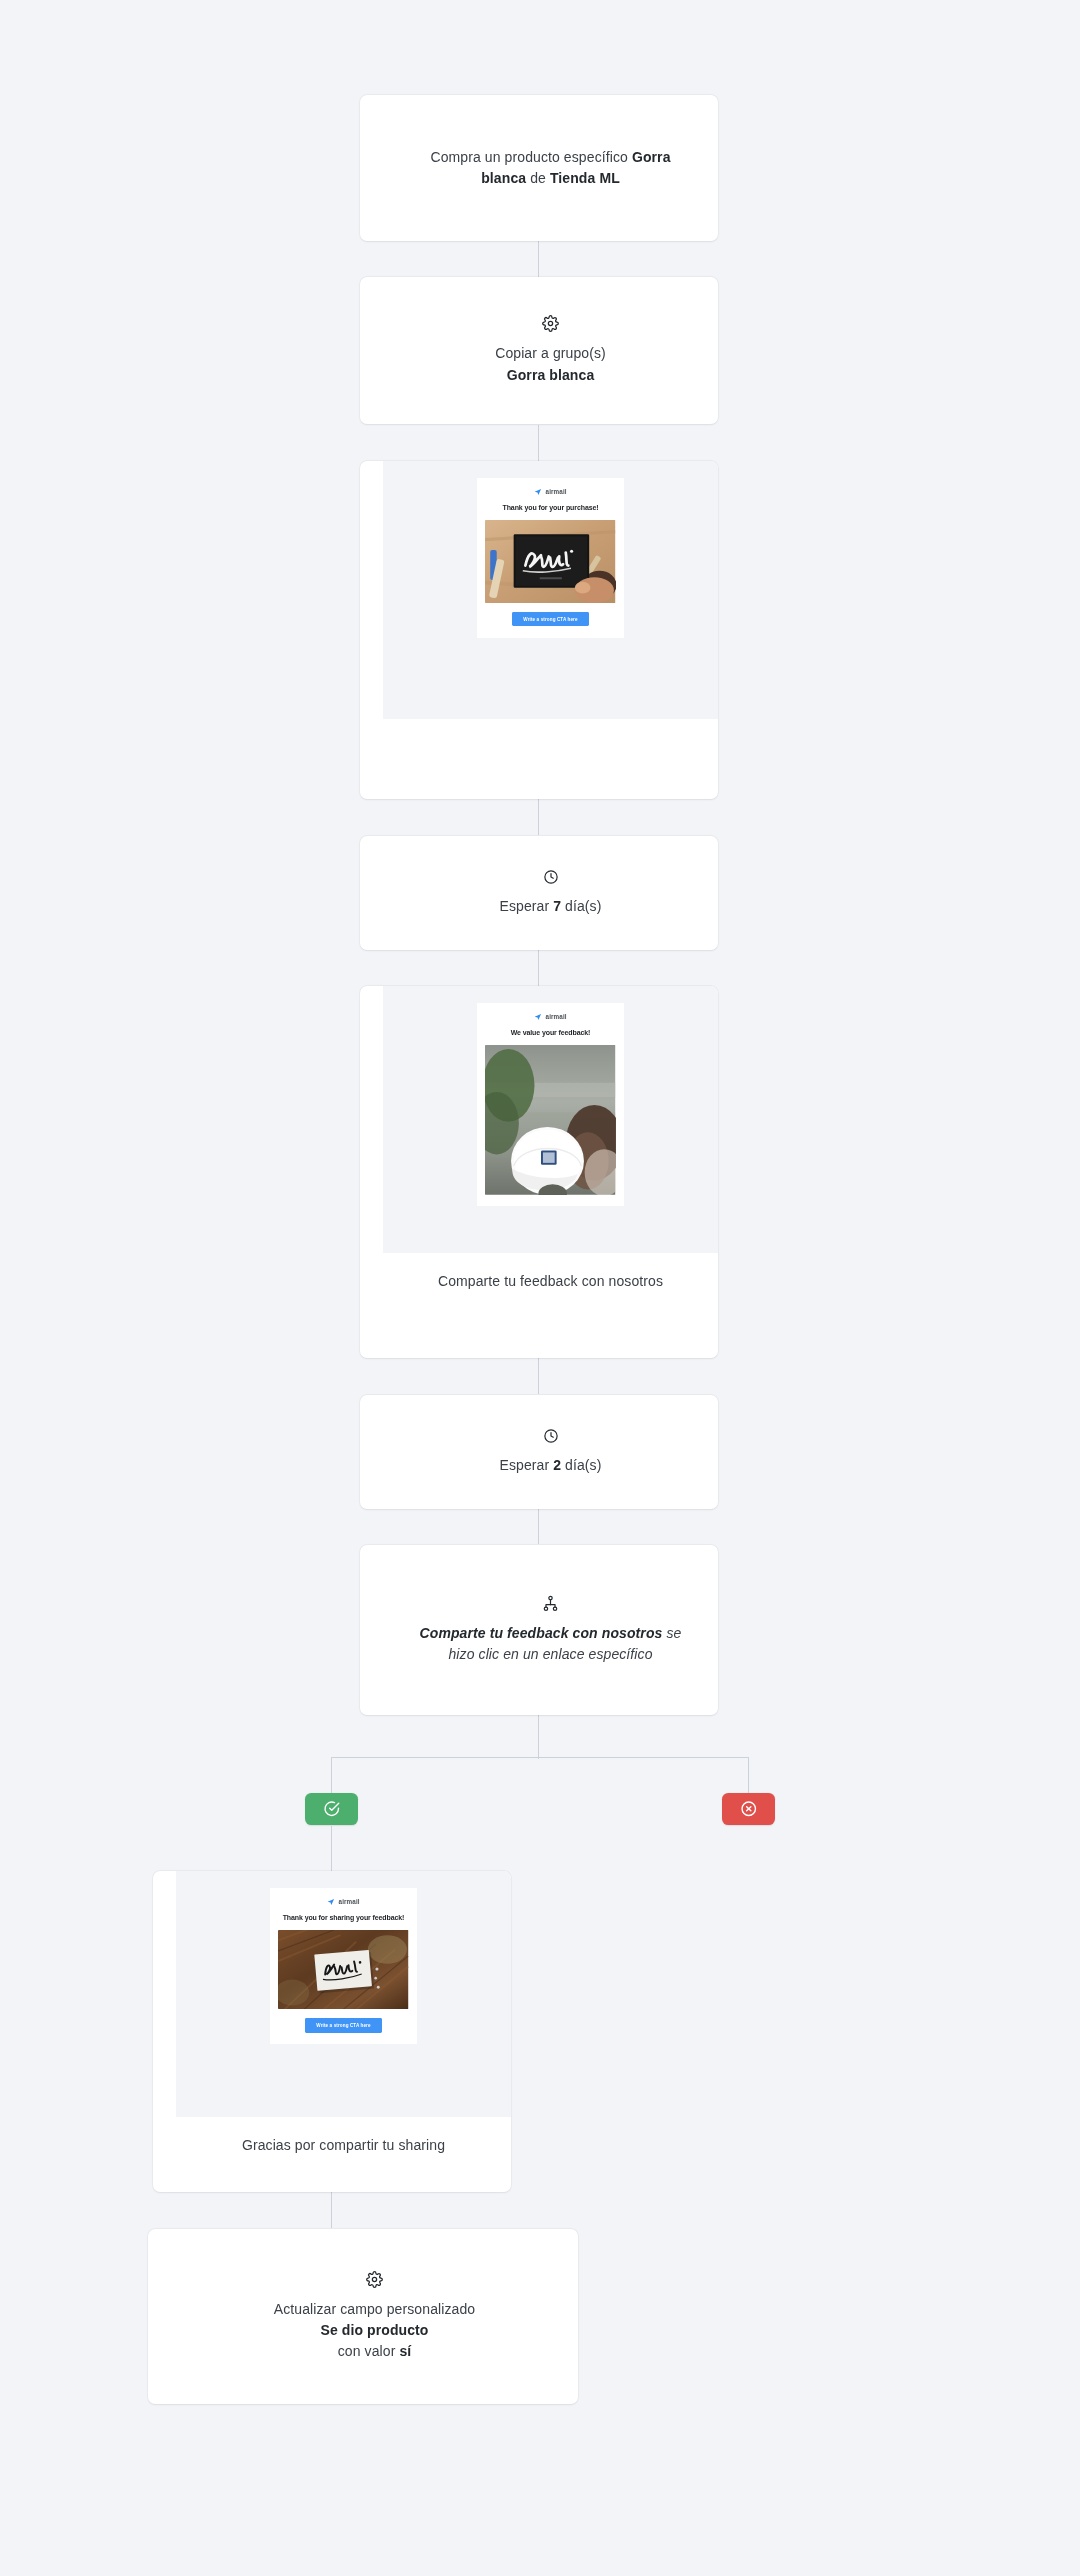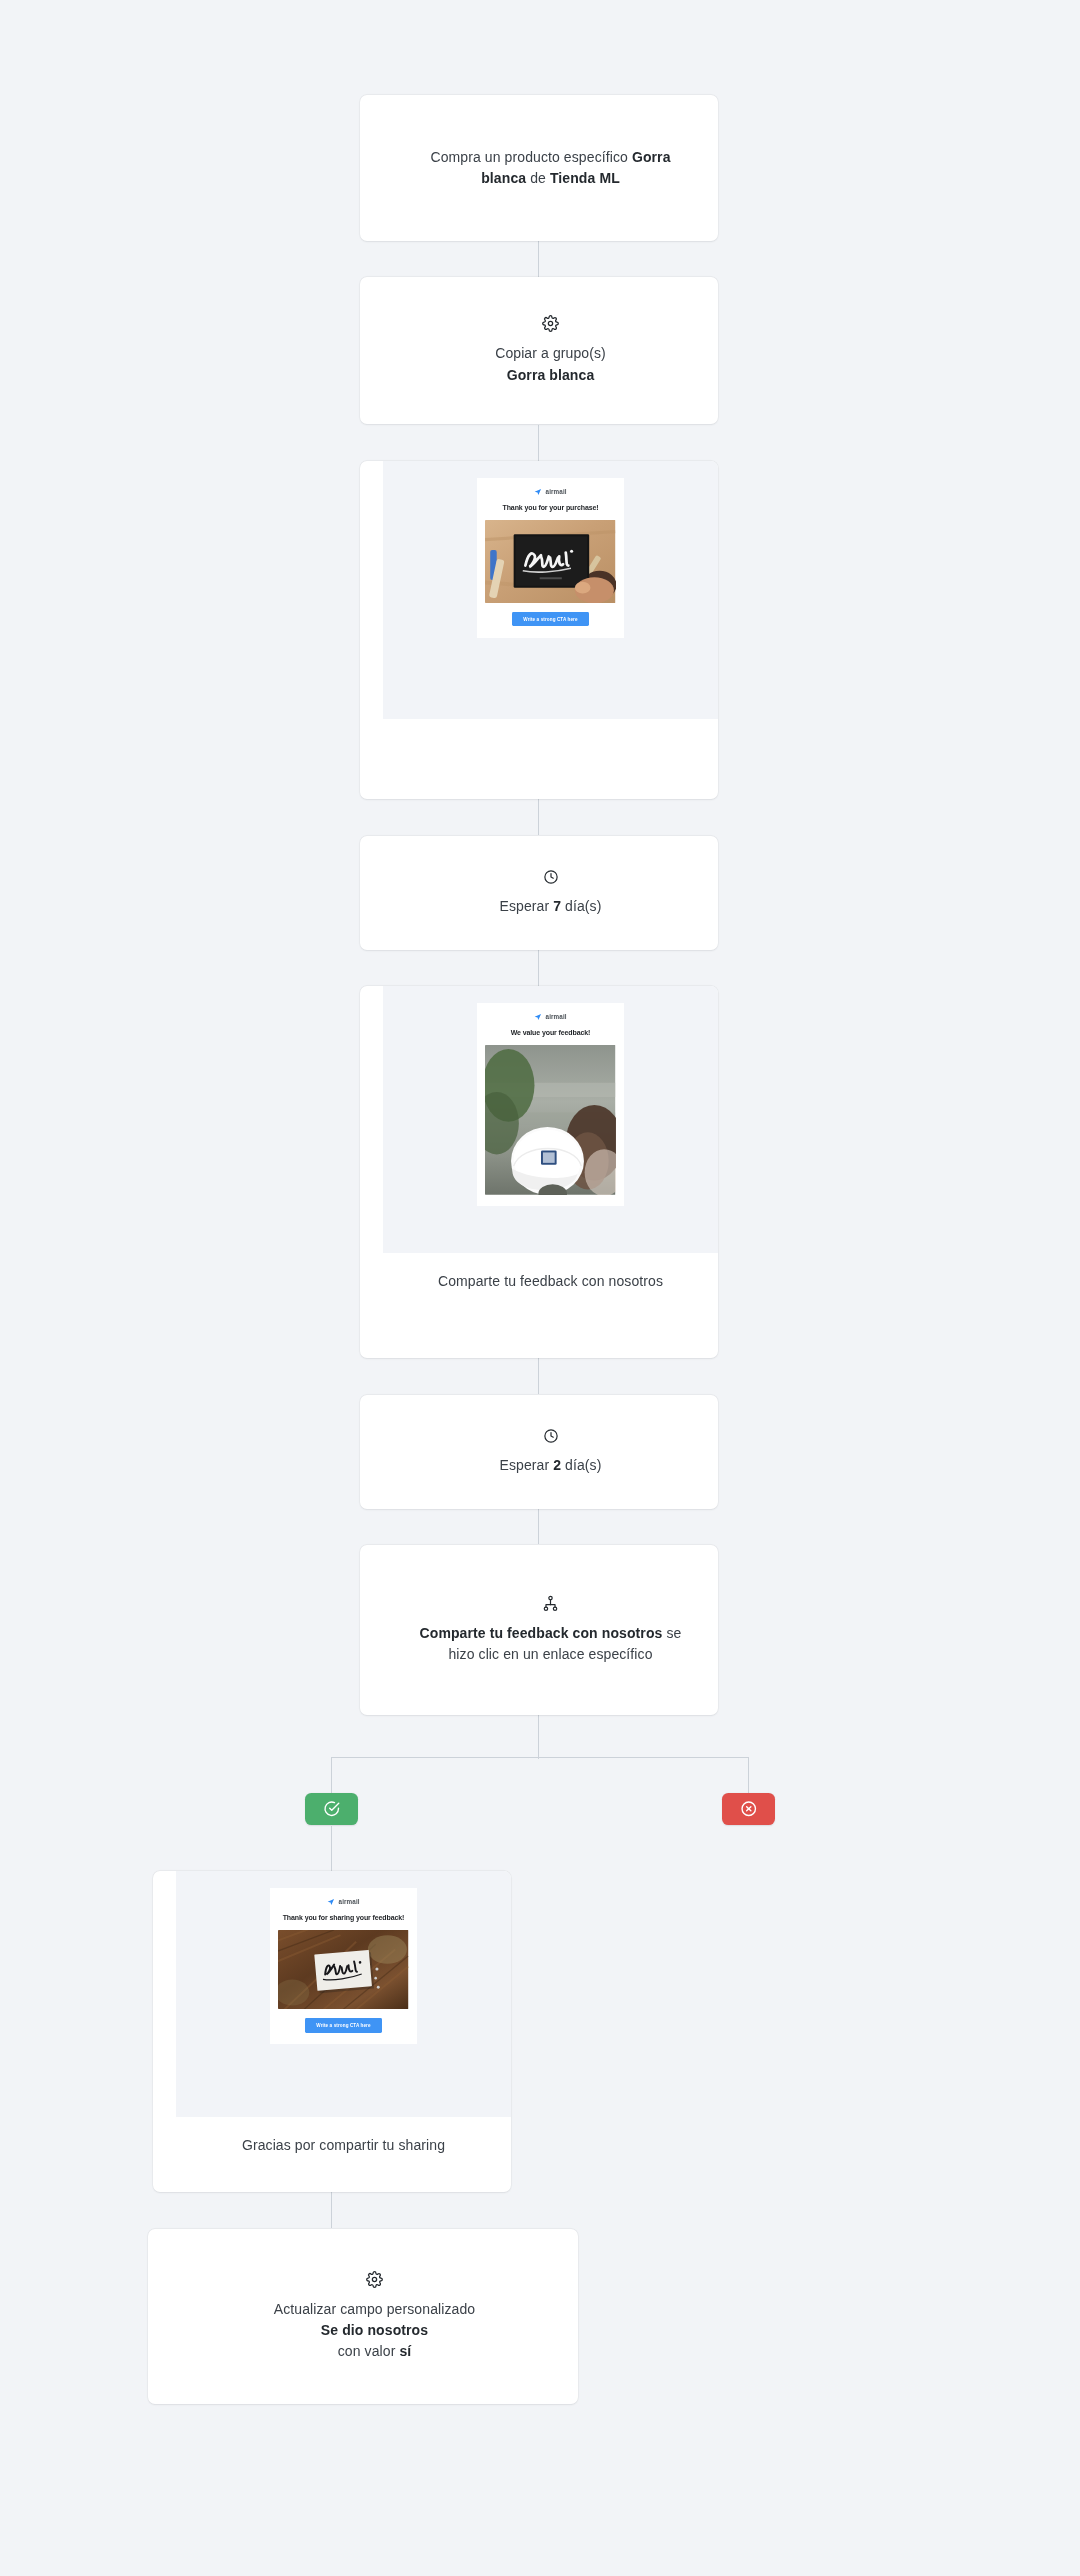--- a/index.html
+++ b/index.html
@@ -302,21 +302,21 @@
           <circle cx="12" cy="12" r="9.2"></circle>
             <polyline points="12 6.8 12 12 15.4 13.8"></polyline>
         </svg>
       </span>
       <div class="node-text">
         <span>Esperar </span><b>2</b><span> día(s)</span>
       </div>
     </div>
   </div>
 
-  <div class="node" style="left:360px; top:1545px; width:358px; height:170px;">
+  <div class="node" style="left:360px; top:1545px; width:358px; height:170px;font-style:italic;">
     <div class="node-body">
       <span class="node-icon">
         <svg width="17" height="17" viewBox="0 0 24 24" fill="none" stroke="#24292e" stroke-width="1.7" stroke-linecap="round" stroke-linejoin="round">
           <circle cx="12" cy="4.4" r="2.4"></circle>
           <circle cx="5.6" cy="19.4" r="2.4"></circle>
           <circle cx="18.4" cy="19.4" r="2.4"></circle>
           <path d="M12 6.8v3.1"></path>
           <path d="M5.6 17V13.6h12.8V17"></path>
           <path d="M12 9.9v3.7"></path>
         </svg>
@@ -413,19 +413,19 @@
 
   <div class="node" style="left:148px; top:2229px; width:430px; height:175px;">
     <div class="node-body">
       <span class="node-icon">
         <svg width="17" height="17" viewBox="0 0 24 24" fill="none" stroke="#24292e" stroke-width="1.8" stroke-linecap="round" stroke-linejoin="round">
           <circle cx="12" cy="12" r="3"></circle>
           <path d="M19.4 15a1.65 1.65 0 0 0 .33 1.82l.06.06a2 2 0 1 1-2.83 2.83l-.06-.06a1.65 1.65 0 0 0-1.82-.33 1.65 1.65 0 0 0-1 1.51V21a2 2 0 1 1-4 0v-.09A1.65 1.65 0 0 0 9 19.4a1.65 1.65 0 0 0-1.82.33l-.06.06a2 2 0 1 1-2.83-2.83l.06-.06a1.65 1.65 0 0 0 .33-1.82 1.65 1.65 0 0 0-1.51-1H3a2 2 0 1 1 0-4h.09A1.65 1.65 0 0 0 4.6 9a1.65 1.65 0 0 0-.33-1.82l-.06-.06a2 2 0 1 1 2.83-2.83l.06.06a1.65 1.65 0 0 0 1.82.33H9a1.65 1.65 0 0 0 1-1.51V3a2 2 0 1 1 4 0v.09a1.65 1.65 0 0 0 1 1.51 1.65 1.65 0 0 0 1.82-.33l.06-.06a2 2 0 1 1 2.83 2.83l-.06.06a1.65 1.65 0 0 0-.33 1.82V9a1.65 1.65 0 0 0 1.51 1H21a2 2 0 1 1 0 4h-.09a1.65 1.65 0 0 0-1.51 1z"></path>
         </svg>
       </span>
       <div class="node-text">
-        <span>Actualizar campo personalizado </span><br><b>Se dio nosotros</b><br><span> con valor </span><b>sí</b>
+        <span>Actualizar campo personalizado </span><br><b>Se dio producto</b><br><span> con valor </span><b>sí</b>
       </div>
     </div>
   </div>
 
 </div>
 
 
 </body></html>

